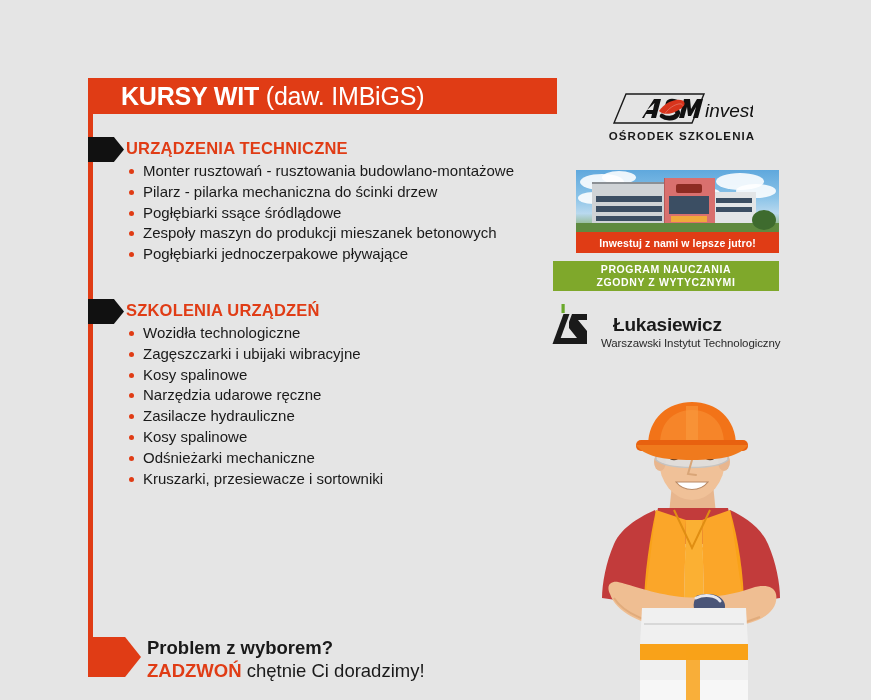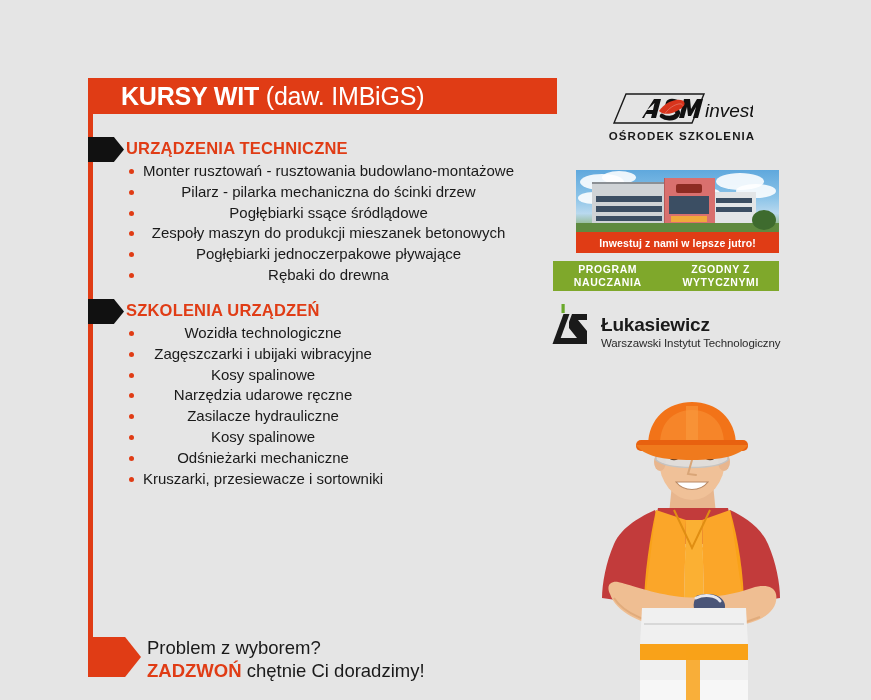--- a/index.html
+++ b/index.html
@@ -82,21 +82,20 @@
     font-size: 16.5px;
     font-weight: bold;
     letter-spacing: 0.2px;
     margin: 0 0 3px 0;
     white-space: nowrap;
   }
   ul.course-list {
     list-style: none;
     margin: 0;
     padding: 0;
-    text-align: center;
   }
   ul.course-list li {
     position: relative;
     color: #1a1a1a;
     font-size: 15px;
     line-height: 20.8px;
     padding-left: 17px;
     white-space: nowrap;
   }
   ul.course-list li::before {
@@ -235,20 +234,21 @@
     left: 553px;
     top: 261px;
     width: 226px;
     height: 30px;
     background: #7fa82b;
     color: #ffffff;
     font-size: 10.5px;
     font-weight: bold;
     letter-spacing: 0.6px;
     display: flex;
+    flex-direction: column;
     align-items: center;
     justify-content: center;
     line-height: 13px;
     text-align: center;
   }
 
   .luka-logo {
     position: absolute;
     left: 549px;
     top: 304px;
@@ -257,21 +257,21 @@
   }
   .luka-mark {
     position: absolute;
     left: 0;
     top: 0;
     width: 46px;
     height: 44px;
   }
   .luka-name {
     position: absolute;
-    left: 52px;
+    left: 64px;
     top: 10px;
     font-size: 19px;
     font-weight: bold;
     color: #1a1a1a;
     letter-spacing: -0.2px;
     white-space: nowrap;
     text-align: right;
   }
   .luka-sub {
     position: absolute;
@@ -294,21 +294,21 @@
 
   
   .cta {
     position: absolute;
     left: 147px;
     top: 636px;
     line-height: 23px;
   }
   .cta-line1 {
     font-size: 18.5px;
-    font-weight: normal;
+    font-weight: bold;
     color: #1a1a1a;
     white-space: nowrap;
   }
   .cta-line2 {
     font-size: 18.5px;
     color: #1a1a1a;
     white-space: nowrap;
   }
   .cta-call {
     color: #e03c15;
@@ -331,21 +331,20 @@
 
   <div class="marker" style="top:137px;"></div>
   <div class="section" style="top:139px;">
     <p class="section-heading">URZĄDZENIA TECHNICZNE</p>
     <ul class="course-list">
       <li>Monter rusztowań - rusztowania budowlano-montażowe</li>
       <li>Pilarz - pilarka mechaniczna do ścinki drzew</li>
       <li>Pogłębiarki ssące śródlądowe</li>
       <li>Zespoły maszyn do produkcji mieszanek betonowych</li>
       <li>Pogłębiarki jednoczerpakowe pływające</li>
-      <li>Rębaki do drewna</li>
     </ul>
   </div>
 
   <div class="marker" style="top:299px;"></div>
   <div class="section" style="top:301px;">
     <p class="section-heading">SZKOLENIA URZĄDZEŃ</p>
     <ul class="course-list">
       <li>Wozidła technologiczne</li>
       <li>Zagęszczarki i ubijaki wibracyjne</li>
       <li>Kosy spalinowe</li>

